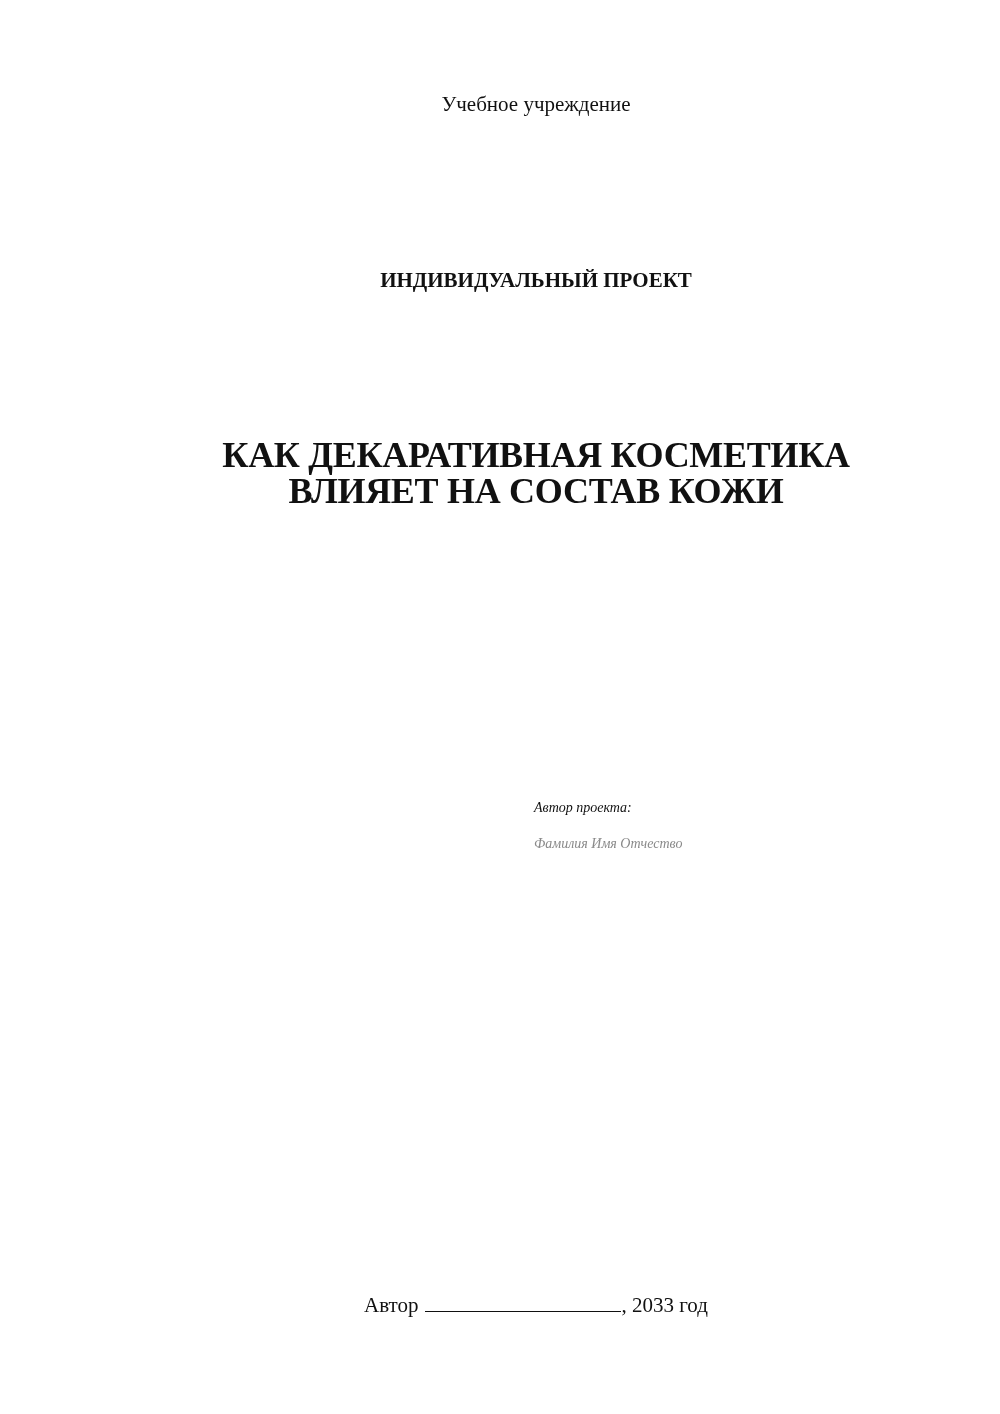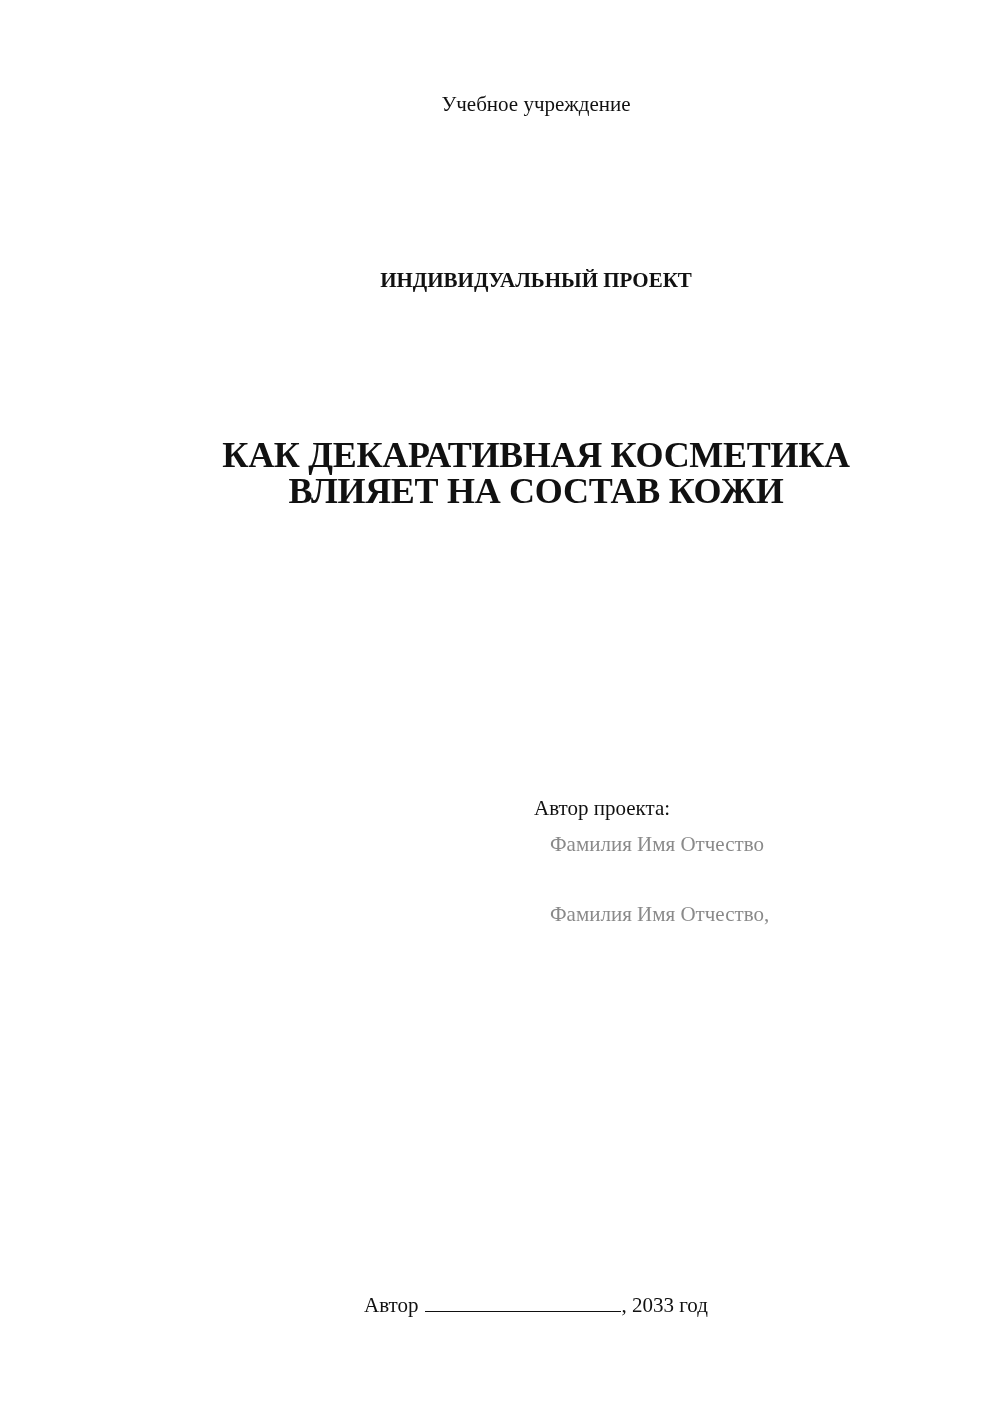--- a/index.html
+++ b/index.html
@@ -43,29 +43,29 @@
       line-height: 36px;
       letter-spacing: -0.3px;
     }
     .title div {
       display: block;
     }
     .credits {
       position: absolute;
       left: 534px;
       top: 790px;
-      font-size: 21px;
+      font-size: 14px;
       line-height: 36px;
+      font-style: italic;
     }
     .credits .label {
       color: #111111;
     }
     .credits .value {
       color: #8a8a8a;
-      margin-left: 16px;
     }
     .credits .gap {
       height: 34px;
     }
     .footer-line {
       position: absolute;
       left: 0;
       width: 1072px;
       top: 1291px;
       font-size: 21px;
@@ -92,20 +92,19 @@
 
   <div class="center-line title">
     <div>КАК ДЕКАРАТИВНАЯ КОСМЕТИКА</div>
     <div>ВЛИЯЕТ НА СОСТАВ КОЖИ</div>
   </div>
 
   <div class="credits">
     <div class="label">Автор проекта:</div>
     <div class="value">Фамилия Имя Отчество</div>
     <div class="gap"></div>
-    <div class="value">Фамилия Имя Отчество,</div>
   </div>
 
   <div class="footer-line">
     <span>Автор</span><span class="blank-underline"></span><span>, 2033 год</span>
   </div>
 
 </div>
 
 </body></html>

